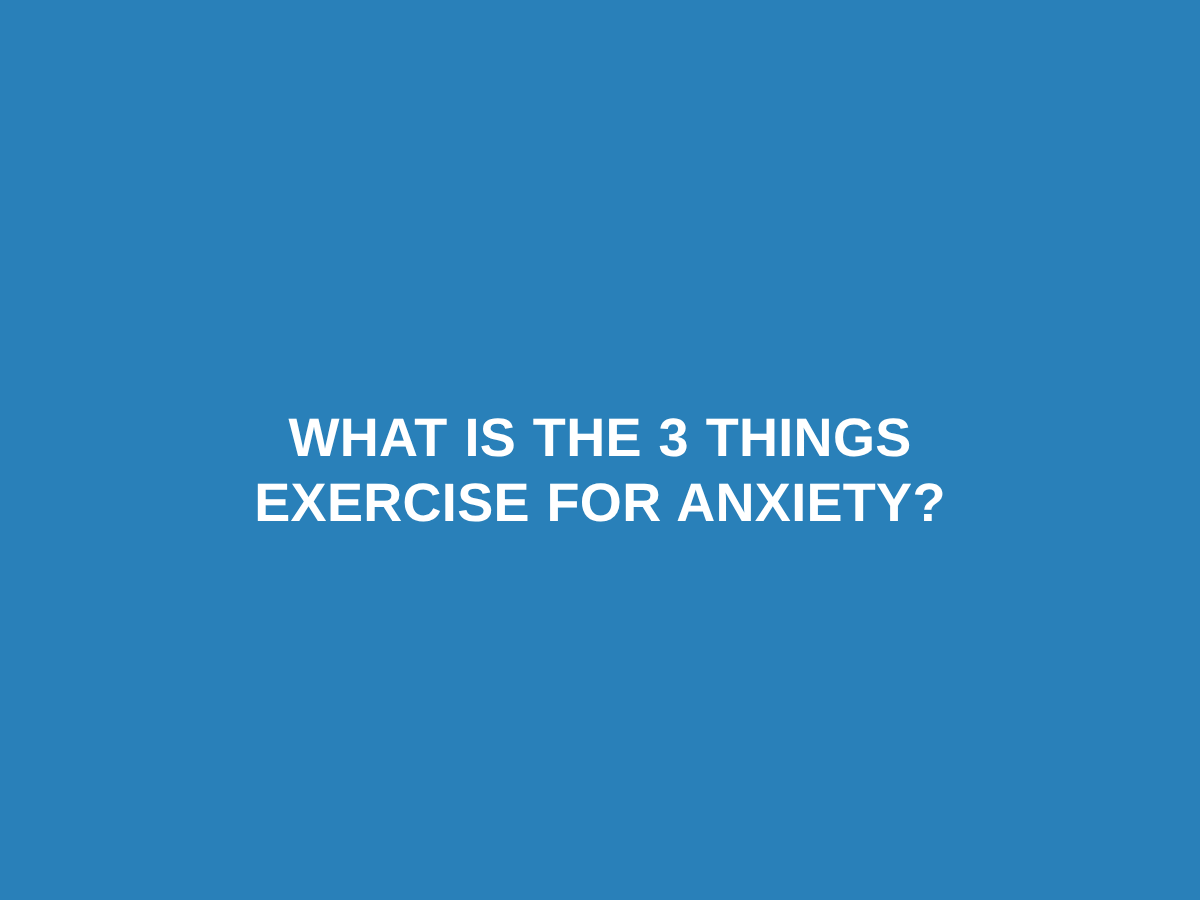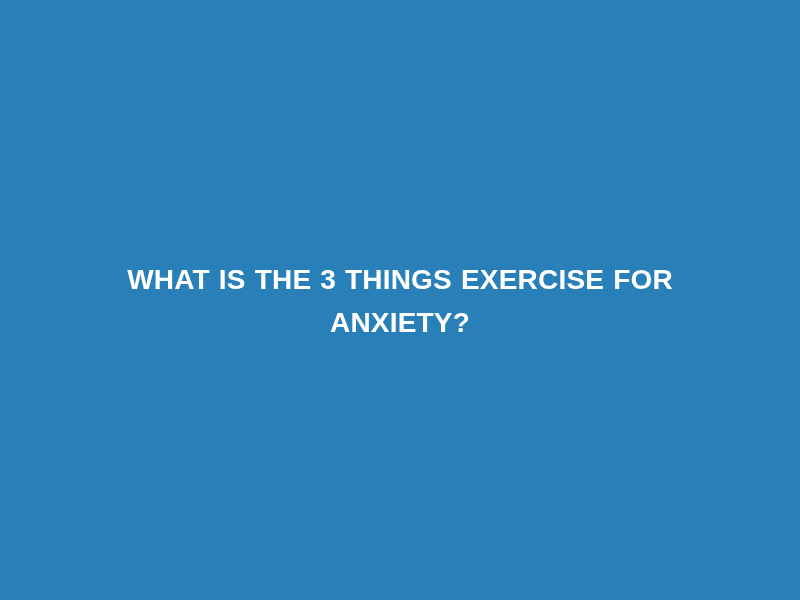--- a/index.html
+++ b/index.html
@@ -30,24 +30,24 @@
     position: absolute;
     left: 0;
     right: 0;
     top: 254px;
     padding: 0 80px;
     box-sizing: border-box;
     text-align: center;
   }
 
   #page-title {
-    margin: 4px;
+    margin: 16px;
     color: #ffffff;
     font-family: "Liberation Sans", sans-serif;
-    font-size: 28px;
+    font-size: 36px;
     font-weight: 700;
     line-height: 43px;
     letter-spacing: 0.2px;
     text-transform: uppercase;
     word-spacing: 1px;
     -webkit-font-smoothing: antialiased;
   }
 </style>
 </head>
 <body>

